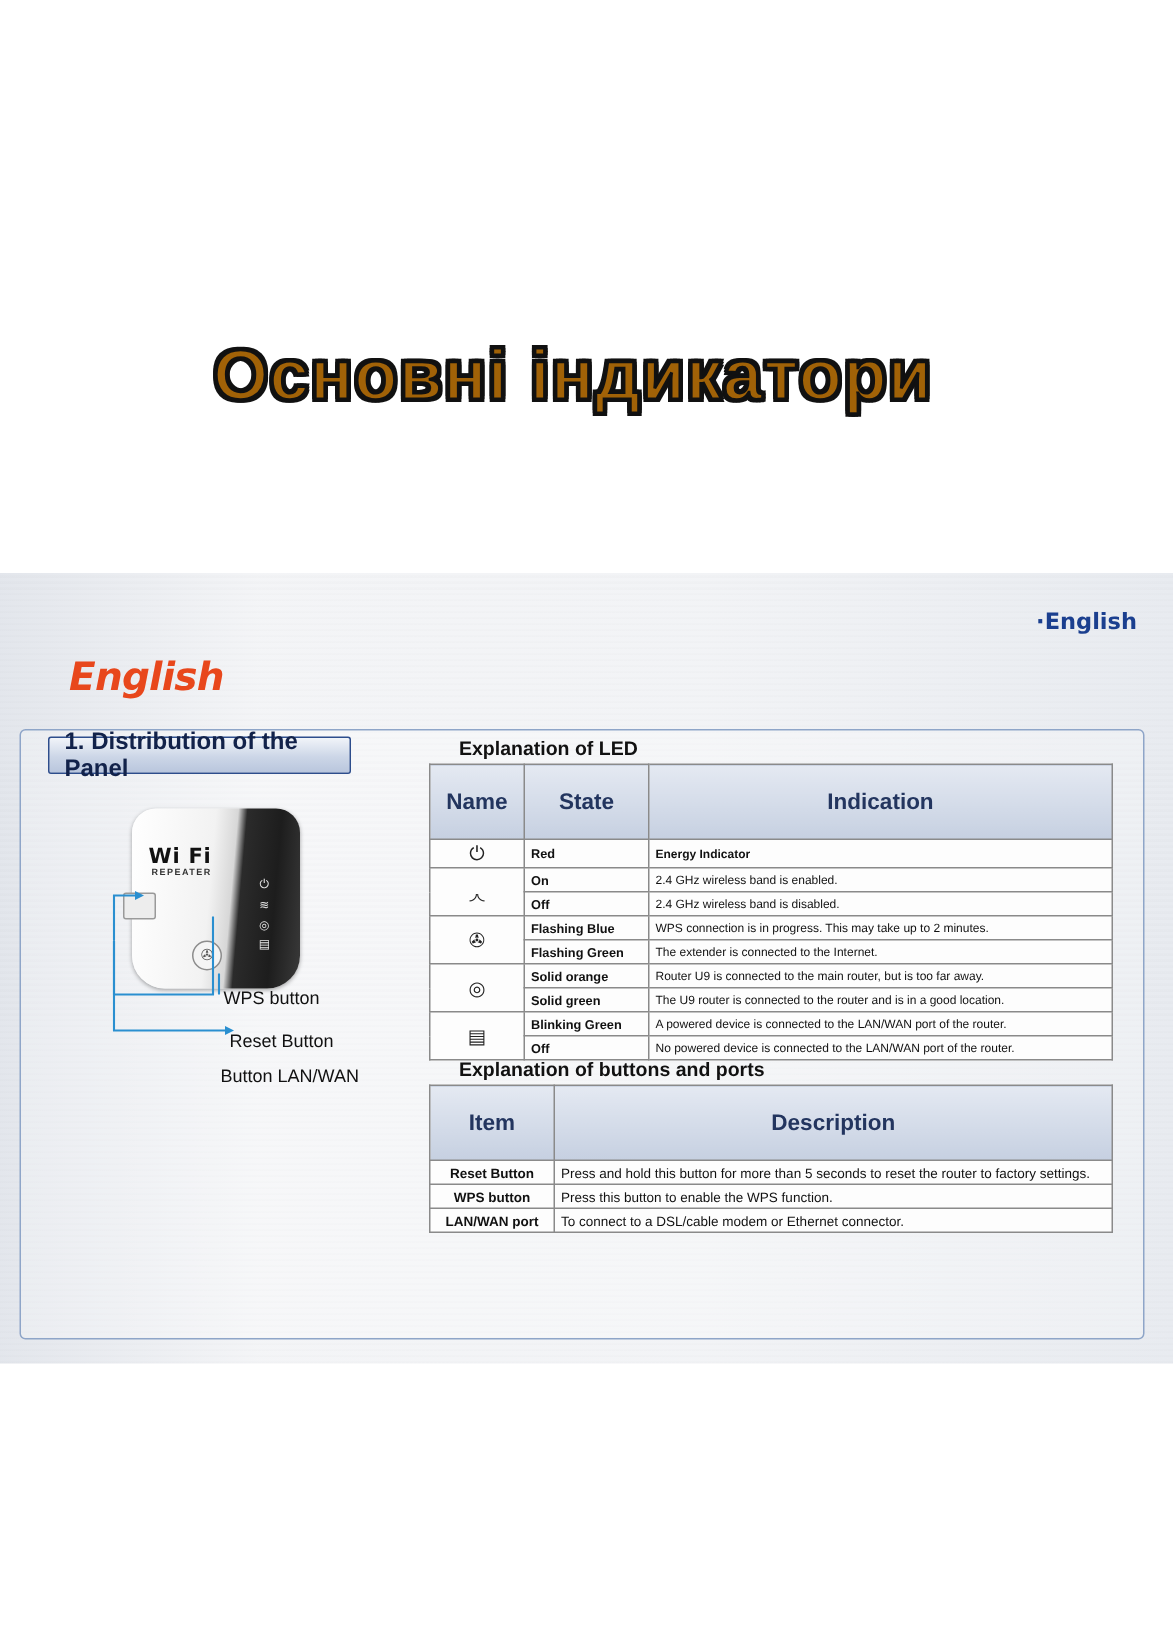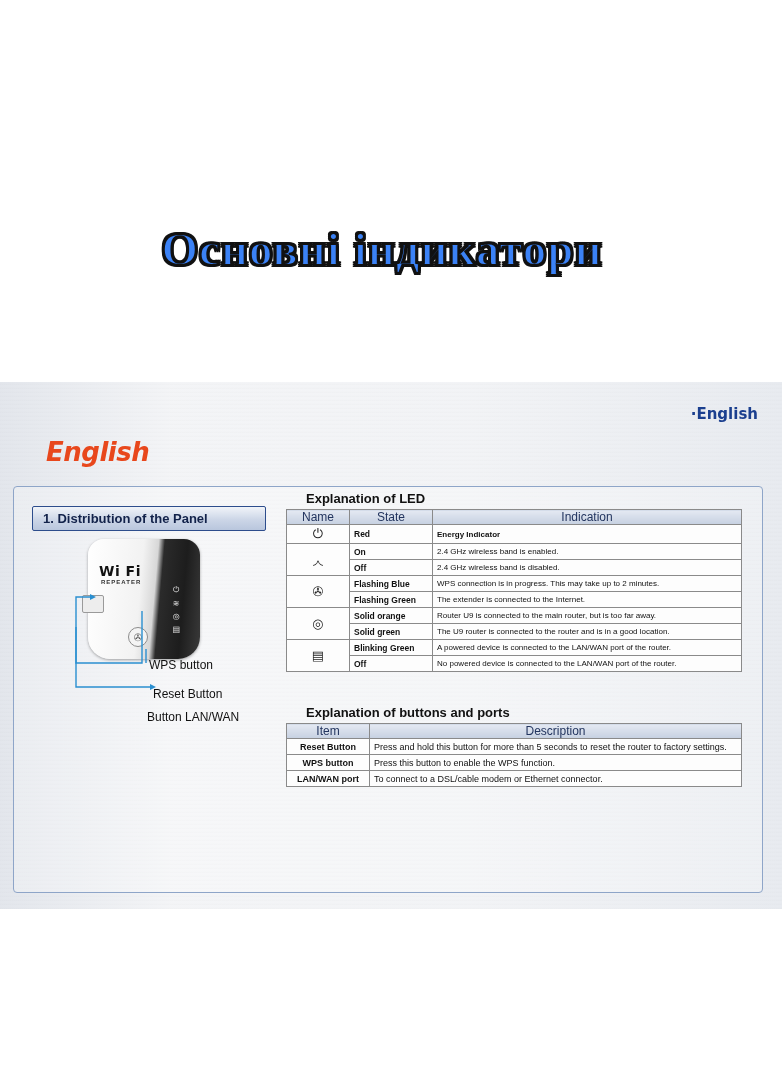--- a/index.html
+++ b/index.html
@@ -15,25 +15,25 @@
     overflow: hidden;
   }
 
   
   .headline {
     position: absolute;
     top: 222px;
     left: 0;
     width: 764px;
     text-align: center;
-    font-family: Liberation Serif, serif;
+    font-family: Liberation Sans, sans-serif;
     font-weight: bold;
     font-size: 47px;
     letter-spacing: 1px;
-    color: #3b82f6;
+    color: #a16207;
     -webkit-text-stroke: 2px #111111;
     text-shadow:
       -2px -2px 0 #111, 2px -2px 0 #111,
       -2px  2px 0 #111, 2px  2px 0 #111,
        0   -2px 0 #111, 0    2px 0 #111,
       -2px  0   0 #111, 2px  0   0 #111;
   }
 
   
   .guide-page {
@@ -98,28 +98,28 @@
     height: 405px;
     border: 1px solid #8ea5c8;
     border-radius: 4px;
     background: rgba(255,255,255,0.25);
   }
 
   
   .panel-title {
     position: absolute;
     left: 18px;
-    top: 19px;
-    width: 234px;
+    top: 4px;
+    width: 202px;
     height: 25px;
     border: 1px solid #2d4d8c;
     border-radius: 2px;
     background: linear-gradient(180deg, #f1f4f9 0%, #ccd6e7 55%, #b9c6dd 100%);
     font-weight: bold;
-    font-size: 13px;
+    font-size: 16px;
     color: #12224a;
     display: flex;
     align-items: center;
     padding-left: 10px;
     box-sizing: border-box;
   }
 
   
   .device {
     position: absolute;
@@ -211,25 +211,25 @@
   table.led, table.btn {
     position: absolute;
     border-collapse: collapse;
     font-size: 8px;
     color: #111;
     background: #fdfdfd;
   }
   table.led th, table.btn th {
     background: linear-gradient(180deg, #e4e9f2 0%, #c6d0e1 100%);
     border: 1px solid #8a8a8a;
-    font-size: 12px;
-    font-weight: normal;
+    font-size: 15px;
+    font-weight: bold;
     color: #23355f;
     height: 13px;
-    padding: 0 2px;
+    padding: 16px 2px;
   }
   table.led td, table.btn td {
     border: 1px solid #8a8a8a;
     padding: 1px 4px;
     height: 13px;
     vertical-align: middle;
   }
   td.c { font-weight: bold; font-size: 8.5px; }
   td.icon { text-align: center; font-size: 13px; color: #222; }
   td.desc { font-size: 8px; margin-left: 16px; }

